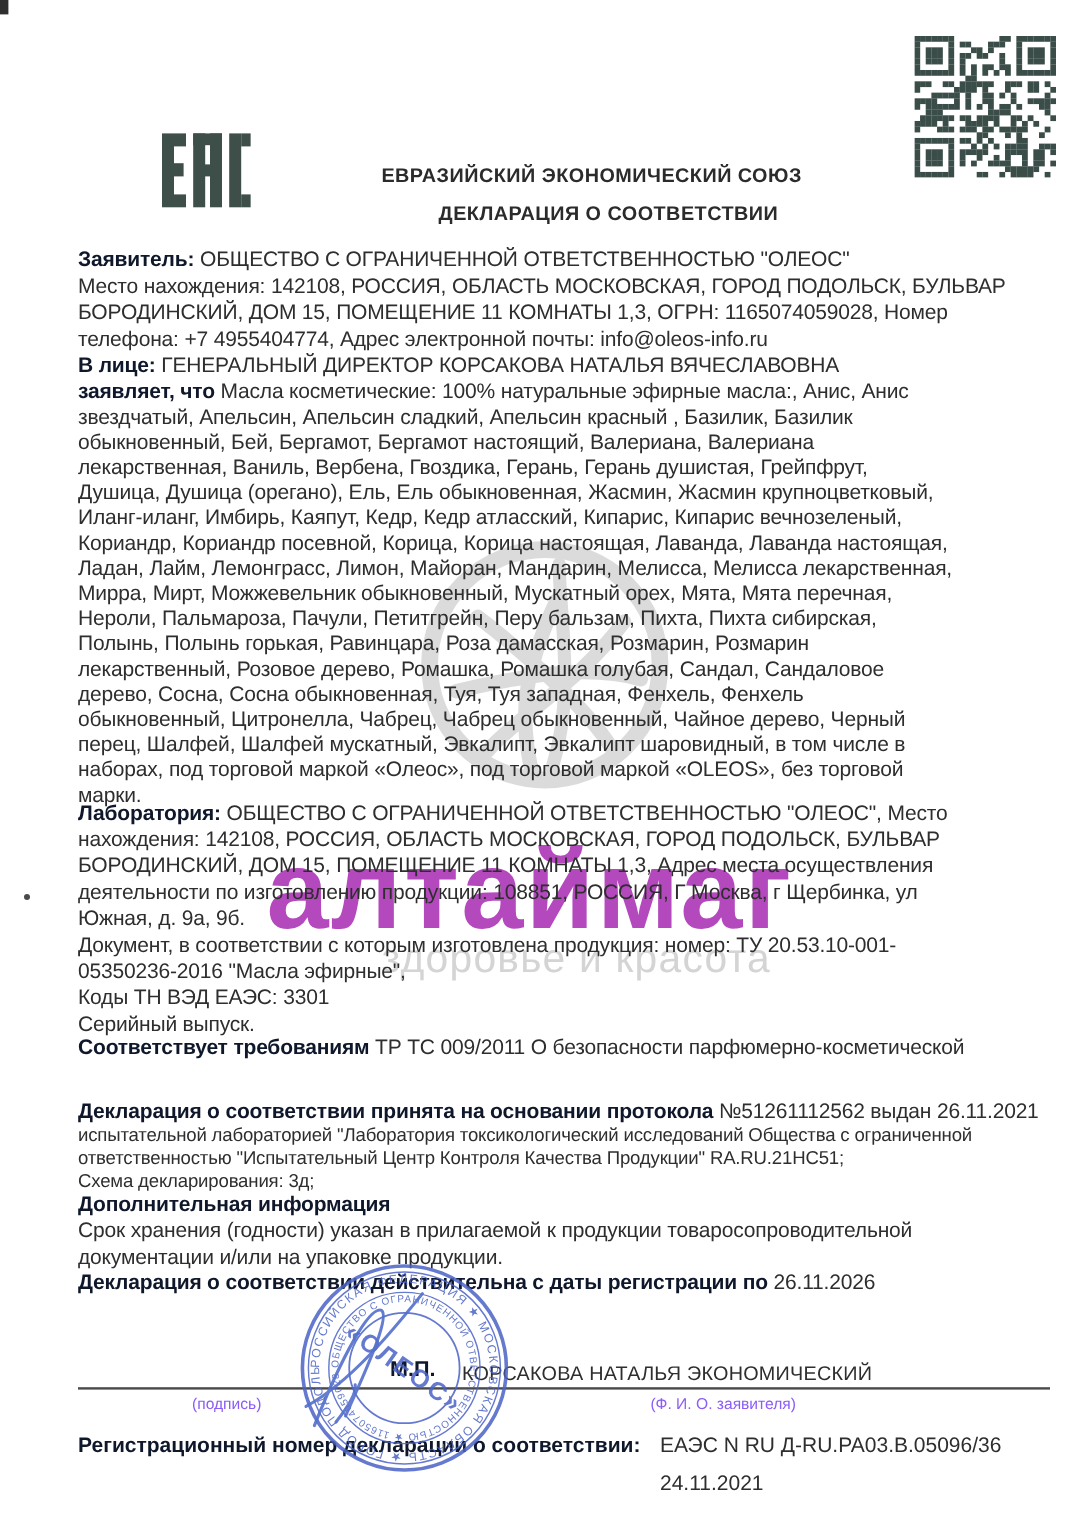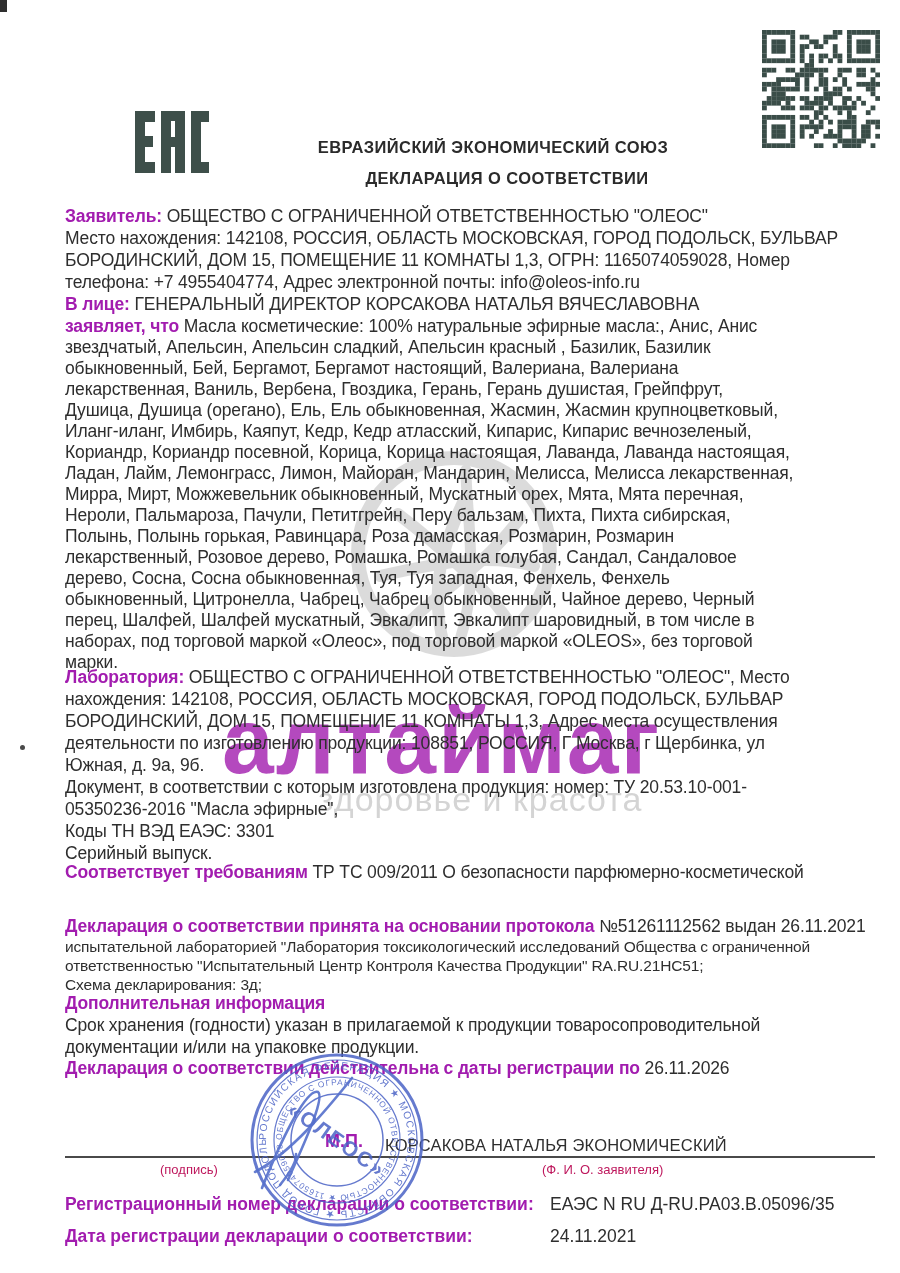--- a/index.html
+++ b/index.html
@@ -3,25 +3,25 @@
 <meta charset="utf-8">
 <style>
   html,body{margin:0;padding:0;background:#888;}
   .page{
     position:relative;width:900px;height:1273px;background:#ffffff;
     font-family:"Liberation Sans","DejaVu Sans",sans-serif;
     color:#2e2e2e;overflow:hidden;margin:0 auto;
   }
   .abs{position:absolute;}
   .txt{font-size:17.5px;line-height:22px;letter-spacing:-0.15px;z-index:2;}
-  .b{font-weight:700;color:#a21caf;}
+  .b{font-weight:700;color:#0f172a;}
   .lines{white-space:pre-line;}
   .hdr{font-weight:700;text-align:center;font-size:16.5px;letter-spacing:0.4px;color:#2b2b2b;z-index:2;}
   .small{font-size:15.5px;line-height:19px;}
-  .cap{font-size:13px;color:#be185d;}
+  .cap{font-size:13px;color:#8b5cf6;}
   .sigline{height:0;border-top:2px solid #4a4a4a;z-index:2;}
   .wm-big{font-weight:700;color:#a21caf;font-size:93px;letter-spacing:2px;opacity:.8;z-index:1;}
   .wm-small{color:#d0d0d0;font-size:34px;letter-spacing:1px;opacity:.9;z-index:1;}
   .regrow{font-size:17.5px;z-index:2;}
   svg{display:block;}
   .z3{z-index:3;}
   .z1{z-index:1;}
 </style>
 </head>
 <body>
@@ -476,20 +476,19 @@
       <g fill="none" stroke="#5570cc" stroke-width="2.6" stroke-linecap="round" opacity="0.9">
         <path d="M 32,128 C 55,70 78,28 88,32 C 96,38 70,92 58,120"></path>
         <path d="M 25,112 C 62,92 98,48 122,18"></path>
         <path d="M 50,125 C 62,110 67,100 66,94"></path>
       </g>
     </svg>
   </div>
 
   <div class="abs regrow" style="left:65px;top:1194px;width:830px;">
     <span class="b">Регистрационный номер декларации о соответствии:</span>
-    <span class="abs" style="left:485px;top:0;">ЕАЭС N RU Д-RU.РА03.В.05096/35</span>
+    <span class="abs" style="left:485px;top:0;">ЕАЭС N RU Д-RU.РА03.В.05096/36</span>
   </div>
   <div class="abs regrow" style="left:65px;top:1226px;width:830px;">
-    <span class="b">Дата регистрации декларации о соответствии:</span>
     <span class="abs" style="left:485px;top:0;">24.11.2021</span>
   </div>
 
 </div>
 
 </body></html>

